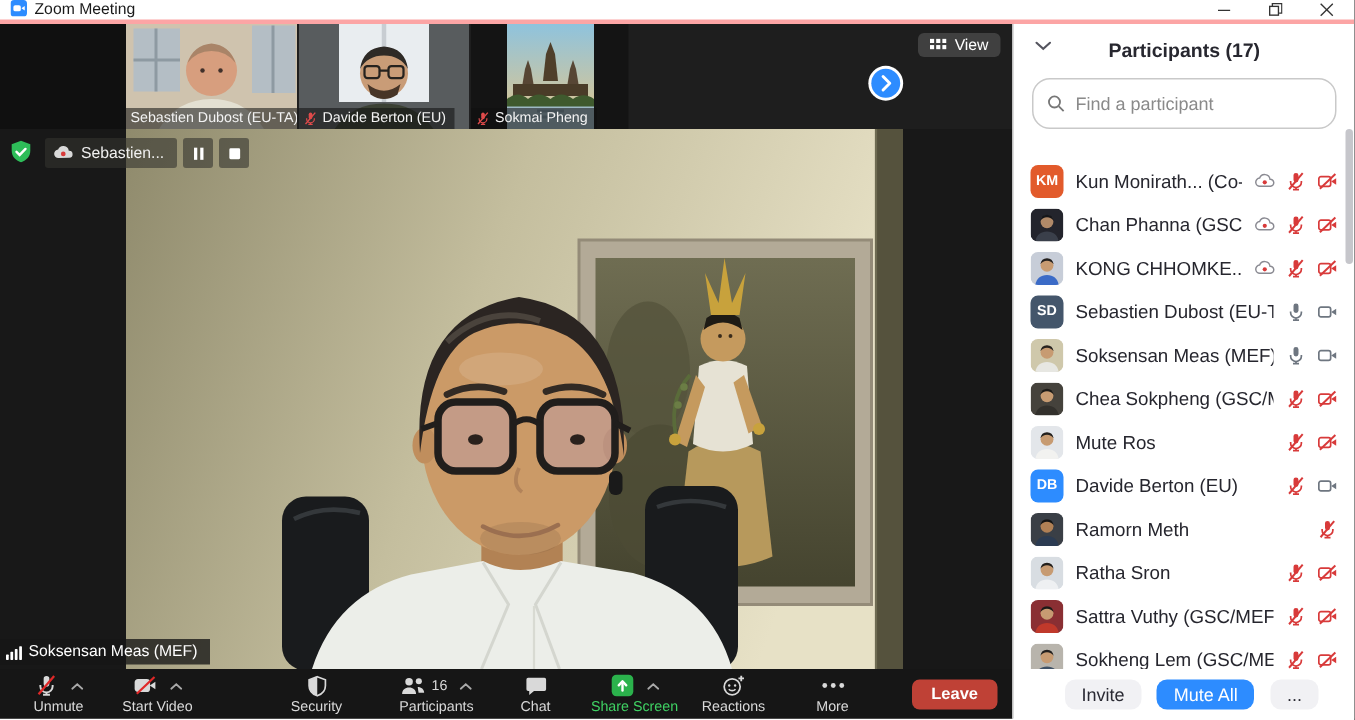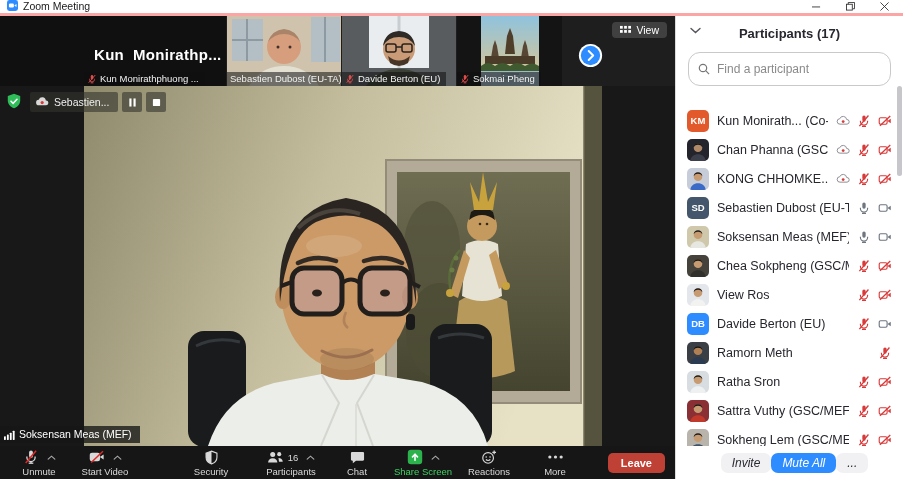--- a/index.html
+++ b/index.html
@@ -71,21 +71,21 @@
   .search-wrap input::placeholder{color:#8a8a8a;}
   .plist{flex:1;overflow:hidden;}
   .prow{display:flex;align-items:center;height:29px;padding:0 11px;gap:8px;cursor:pointer;}
   .avatar{width:22px;height:22px;border-radius:5px;overflow:hidden;flex-shrink:0;display:flex;
           align-items:center;justify-content:center;font-size:9.5px;font-weight:bold;color:#fff;}
   .avatar svg{display:block;width:22px;height:22px;}
   .pname{flex:1;font-size:12.5px;color:#26262e;white-space:nowrap;overflow:hidden;}
   .picons{display:flex;align-items:center;gap:7px;}
   .picons span{display:flex;}
   .panel-footer{height:33px;display:flex;align-items:center;padding:0 24px 0 34px;
-                justify-content:center;flex-shrink:0;font-style:italic;}
+                justify-content:space-between;flex-shrink:0;}
   .pf-btn{background:#f1f1f4;border-radius:7px;font-size:12px;color:#2a2a33;padding:3px 11px;cursor:pointer;}
   .pf-primary{background:#2d8cff;color:#fff;}
   .scroll-thumb{position:absolute;right:1px;top:70px;width:5px;height:90px;background:#c6c6cb;border-radius:3px;cursor:pointer;}
 </style>
 </head>
 <body>
 
 <div class="window">
 
   <div class="titlebar">
@@ -116,38 +116,20 @@
           </svg>
       </span>
     </span>
   </div>
 
   <div class="content">
 
     <div class="video-col">
 
       <div class="strip" id="strip">
-        <div class="thumb t0">
-            <svg class="scene" viewBox="0 0 142 70">
-              <rect width="142" height="70" fill="#101010"></rect>
-            </svg>
-            <div class="big-name">Kun  Monirathp...</div>
-            <div class="thumb-label">
-              <span style="display:flex">
-                <svg viewBox="0 0 16 16" width="10" height="10">
-  <rect x="6.1" y="1.6" width="3.8" height="7.2" rx="1.9" fill="#e04b4b"></rect>
-  <path d="M3.9 7.6v.9a4.1 4.1 0 0 0 8.2 0v-.9" fill="none" stroke="#e04b4b" stroke-width="1.3"></path>
-  <line x1="8" y1="12.9" x2="8" y2="14.2" stroke="#e04b4b" stroke-width="1.3"></line>
-  <line x1="5.7" y1="14.2" x2="10.3" y2="14.2" stroke="#e04b4b" stroke-width="1.3"></line>
-  <line x1="2.7" y1="13.9" x2="13.1" y2="1.7" stroke="#e04b4b" stroke-width="1.5"></line>
-                </svg>
-              </span>
-              <span>Kun Monirathphuong ...</span>
-            </div>
-          </div>
           <div class="thumb t1">
             <svg class="scene" viewBox="0 0 114 70" preserveAspectRatio="none">
               <rect width="114" height="70" fill="#cfc3ae"></rect>
               <rect x="5" y="3" width="31" height="42" fill="#b4bec5"></rect>
               <line x1="20" y1="3" x2="20" y2="45" stroke="#8e9aa2" stroke-width="2"></line>
               <line x1="5" y1="24" x2="36" y2="24" stroke="#8e9aa2" stroke-width="2"></line>
               <rect x="84" y="1" width="29" height="45" fill="#b4bec5"></rect>
               <line x1="98" y1="1" x2="98" y2="46" stroke="#8e9aa2" stroke-width="2"></line>
               <path d="M22 70 Q34 50 57 50 Q80 50 92 70 Z" fill="#e3e0d2"></path>
               <circle cx="57" cy="31" r="17" fill="#d79e7e"></circle>
@@ -669,21 +651,21 @@
           </div>
           <div class="prow">
             <span class="avatar">
               <svg viewBox="0 0 22 22">
                 <rect width="22" height="22" fill="#e3e6ea"></rect>
                 <circle cx="11" cy="8.8" r="4.3" fill="#c79b72"></circle>
                 <path d="M6.6 8.2 q0.6 -4 4.4 -4 q3.8 0 4.4 4 q-1.6 -2.4 -4.4 -2.4 q-2.8 0 -4.4 2.4z" fill="#221f1d"></path>
                 <path d="M3.2 22c.6-4.4 3.7-6.7 7.8-6.7s7.2 2.3 7.8 6.7z" fill="#f2f2f0"></path>
               </svg>
             </span>
-            <span class="pname">View Ros</span>
+            <span class="pname">Mute Ros</span>
             <span class="picons">
               <span>
                 <svg viewBox="0 0 16 16" width="14" height="14">
   <rect x="6.1" y="1.6" width="3.8" height="7.2" rx="1.9" fill="#d83a3a"></rect>
   <path d="M3.9 7.6v.9a4.1 4.1 0 0 0 8.2 0v-.9" fill="none" stroke="#d83a3a" stroke-width="1.3"></path>
   <line x1="8" y1="12.9" x2="8" y2="14.2" stroke="#d83a3a" stroke-width="1.3"></line>
   <line x1="5.7" y1="14.2" x2="10.3" y2="14.2" stroke="#d83a3a" stroke-width="1.3"></line>
   <line x1="2.7" y1="13.9" x2="13.1" y2="1.7" stroke="#d83a3a" stroke-width="1.5"></line>
                 </svg>
               </span>

